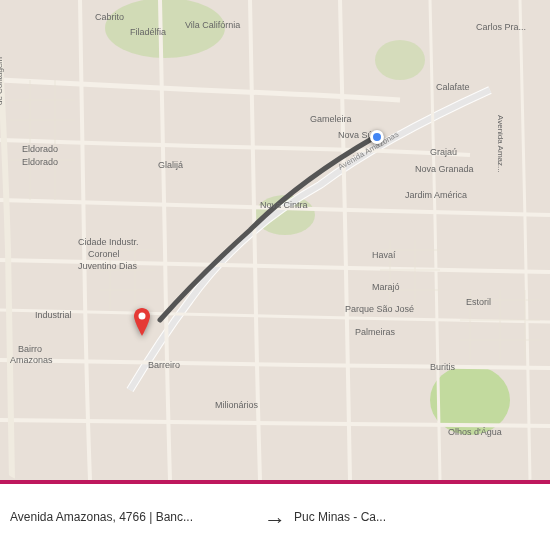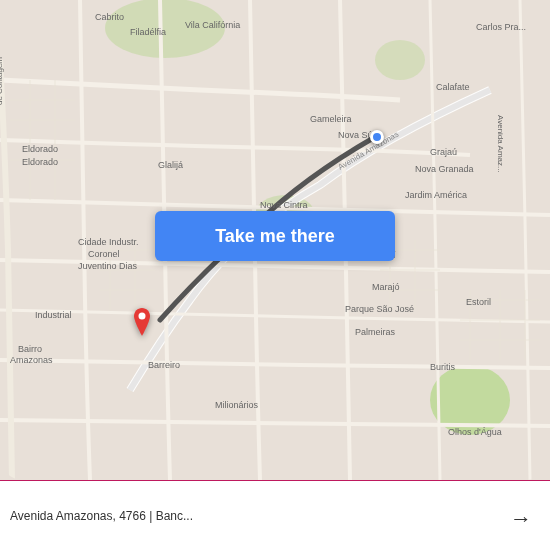--- a/index.html
+++ b/index.html
@@ -76,21 +76,21 @@
     }
 
     
     .bottom-bar {
       width: 550px;
       height: 70px;
       background: #fff;
       display: flex;
       align-items: center;
       padding: 0 10px;
-      border-top: 1px solid #be185d;
+      border-top: 4px solid #be185d;
     }
 
     .route-from, .route-to {
       display: flex;
       flex-direction: column;
       flex: 1;
       min-width: 0;
     }
 
     .route-label {
@@ -252,21 +252,20 @@
 
     <text x="430" y="370" font-size="9" fill="#666" font-family="Arial">Buritis</text>
 
     <text x="215" y="408" font-size="9" fill="#666" font-family="Arial">Milionários</text>
 
     <text x="448" y="435" font-size="9" fill="#666" font-family="Arial">Olhos d'Água</text>
 
     <text x="340" y="170" font-size="8" fill="#888" font-family="Arial" transform="rotate(-30 340 170)">Avenida Amazonas</text>
   </svg>
 
-  <button class="take-me-there-btn">Take me there</button>
 
   <div class="marker-start">
   </div>
 
   <div class="marker-end">
     <svg viewBox="0 0 24 32" xmlns="http://www.w3.org/2000/svg">
       <path d="M12 0C7.6 0 4 3.6 4 8c0 5.4 8 20 8 20s8-14.6 8-20c0-4.4-3.6-8-8-8z" fill="#e53935"></path>
       <circle cx="12" cy="8" r="3.5" fill="white"></circle>
     </svg>
   </div>
@@ -274,14 +273,18 @@
 </div>
 
 <div class="bottom-bar">
   <div class="route-from">
     <span class="route-label"></span>
     <span class="route-name">Avenida Amazonas, 4766 | Banc...</span>
   </div>
 
   <div class="route-arrow">→</div>
 
+  <div class="route-to">
+    <span class="route-label"></span>
+    <span class="route-name">Puc Minas - Ca...</span>
+  </div>
 
 </div>
 
 </body></html>

